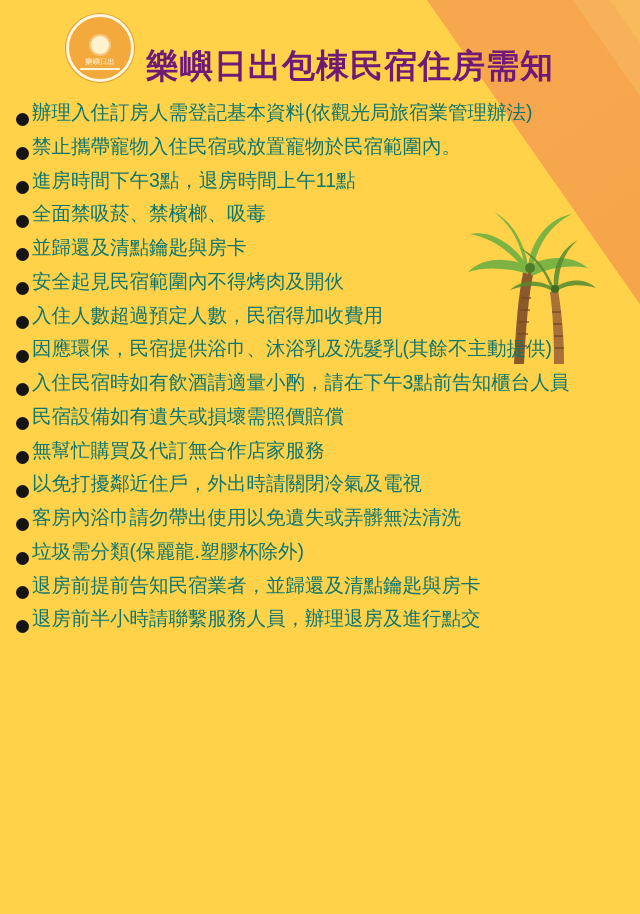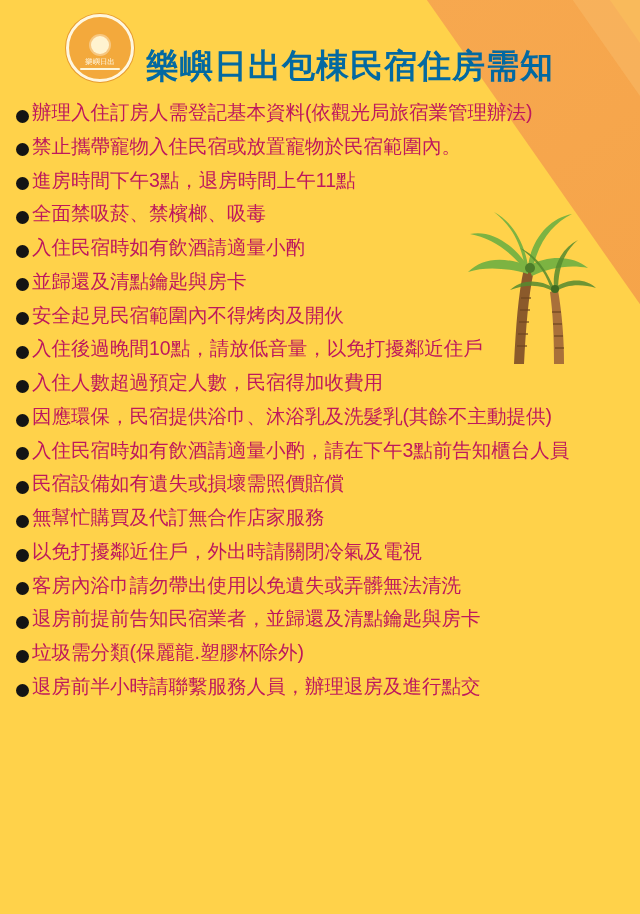--- a/index.html
+++ b/index.html
@@ -98,38 +98,38 @@
     bottom: 9px;
     left: 11px;
     right: 11px;
     height: 2px;
     background: #fff6d8;
     border-radius: 2px;
   }
   .title {
     font-size: 33px;
     font-weight: bold;
-    color: #0369a1;
+    color: #701a75;
     margin-left: 12px;
     letter-spacing: 1px;
     line-height: 1;
     white-space: nowrap;
   }
   .rules {
     position: relative;
     z-index: 5;
     margin: 8px 0 0 0;
     padding: 0 14px 0 16px;
     list-style: none;
   }
   .rule {
     display: flex;
-    align-items: center;
+    align-items: flex-end;
     font-size: 19.5px;
-    color: #be185d;
+    color: #0f766e;
     line-height: 1.45;
     margin-bottom: 5.5px;
     letter-spacing: 0px;
   }
   .bullet {
     flex: 0 0 auto;
     width: 13px;
     height: 13px;
     border-radius: 50%;
     background: #141414;
@@ -217,36 +217,28 @@
     <li class="rule">
       <span class="bullet"></span>
       <span class="rule-text">進房時間下午3點，退房時間上午11點</span>
     </li>
     <li class="rule">
       <span class="bullet"></span>
       <span class="rule-text">全面禁吸菸、禁檳榔、吸毒</span>
     </li>
     <li class="rule">
       <span class="bullet"></span>
-      <span class="rule-text">入住民宿時如有飲酒請適量小酌</span>
-    </li>
-    <li class="rule">
-      <span class="bullet"></span>
       <span class="rule-text">並歸還及清點鑰匙與房卡</span>
     </li>
     <li class="rule">
       <span class="bullet"></span>
       <span class="rule-text">安全起見民宿範圍內不得烤肉及開伙</span>
     </li>
     <li class="rule">
       <span class="bullet"></span>
-      <span class="rule-text">入住後過晚間10點，請放低音量，以免打擾鄰近住戶</span>
-    </li>
-    <li class="rule">
-      <span class="bullet"></span>
       <span class="rule-text">入住人數超過預定人數，民宿得加收費用</span>
     </li>
     <li class="rule">
       <span class="bullet"></span>
       <span class="rule-text">因應環保，民宿提供浴巾、沐浴乳及洗髮乳(其餘不主動提供)</span>
     </li>
     <li class="rule">
       <span class="bullet"></span>
       <span class="rule-text">入住民宿時如有飲酒請適量小酌，請在下午3點前告知櫃台人員</span>
     </li>
@@ -261,25 +253,25 @@
     <li class="rule">
       <span class="bullet"></span>
       <span class="rule-text">以免打擾鄰近住戶，外出時請關閉冷氣及電視</span>
     </li>
     <li class="rule">
       <span class="bullet"></span>
       <span class="rule-text">客房內浴巾請勿帶出使用以免遺失或弄髒無法清洗</span>
     </li>
     <li class="rule">
       <span class="bullet"></span>
+      <span class="rule-text">垃圾需分類(保麗龍.塑膠杯除外)</span>
+    </li>
+    <li class="rule">
+      <span class="bullet"></span>
       <span class="rule-text">退房前提前告知民宿業者，並歸還及清點鑰匙與房卡</span>
-    </li>
-    <li class="rule">
-      <span class="bullet"></span>
-      <span class="rule-text">垃圾需分類(保麗龍.塑膠杯除外)</span>
     </li>
     <li class="rule">
       <span class="bullet"></span>
       <span class="rule-text">退房前半小時請聯繫服務人員，辦理退房及進行點交</span>
     </li>
   </ul>
 
   <div class="footer-space"></div>
 </div>
 

